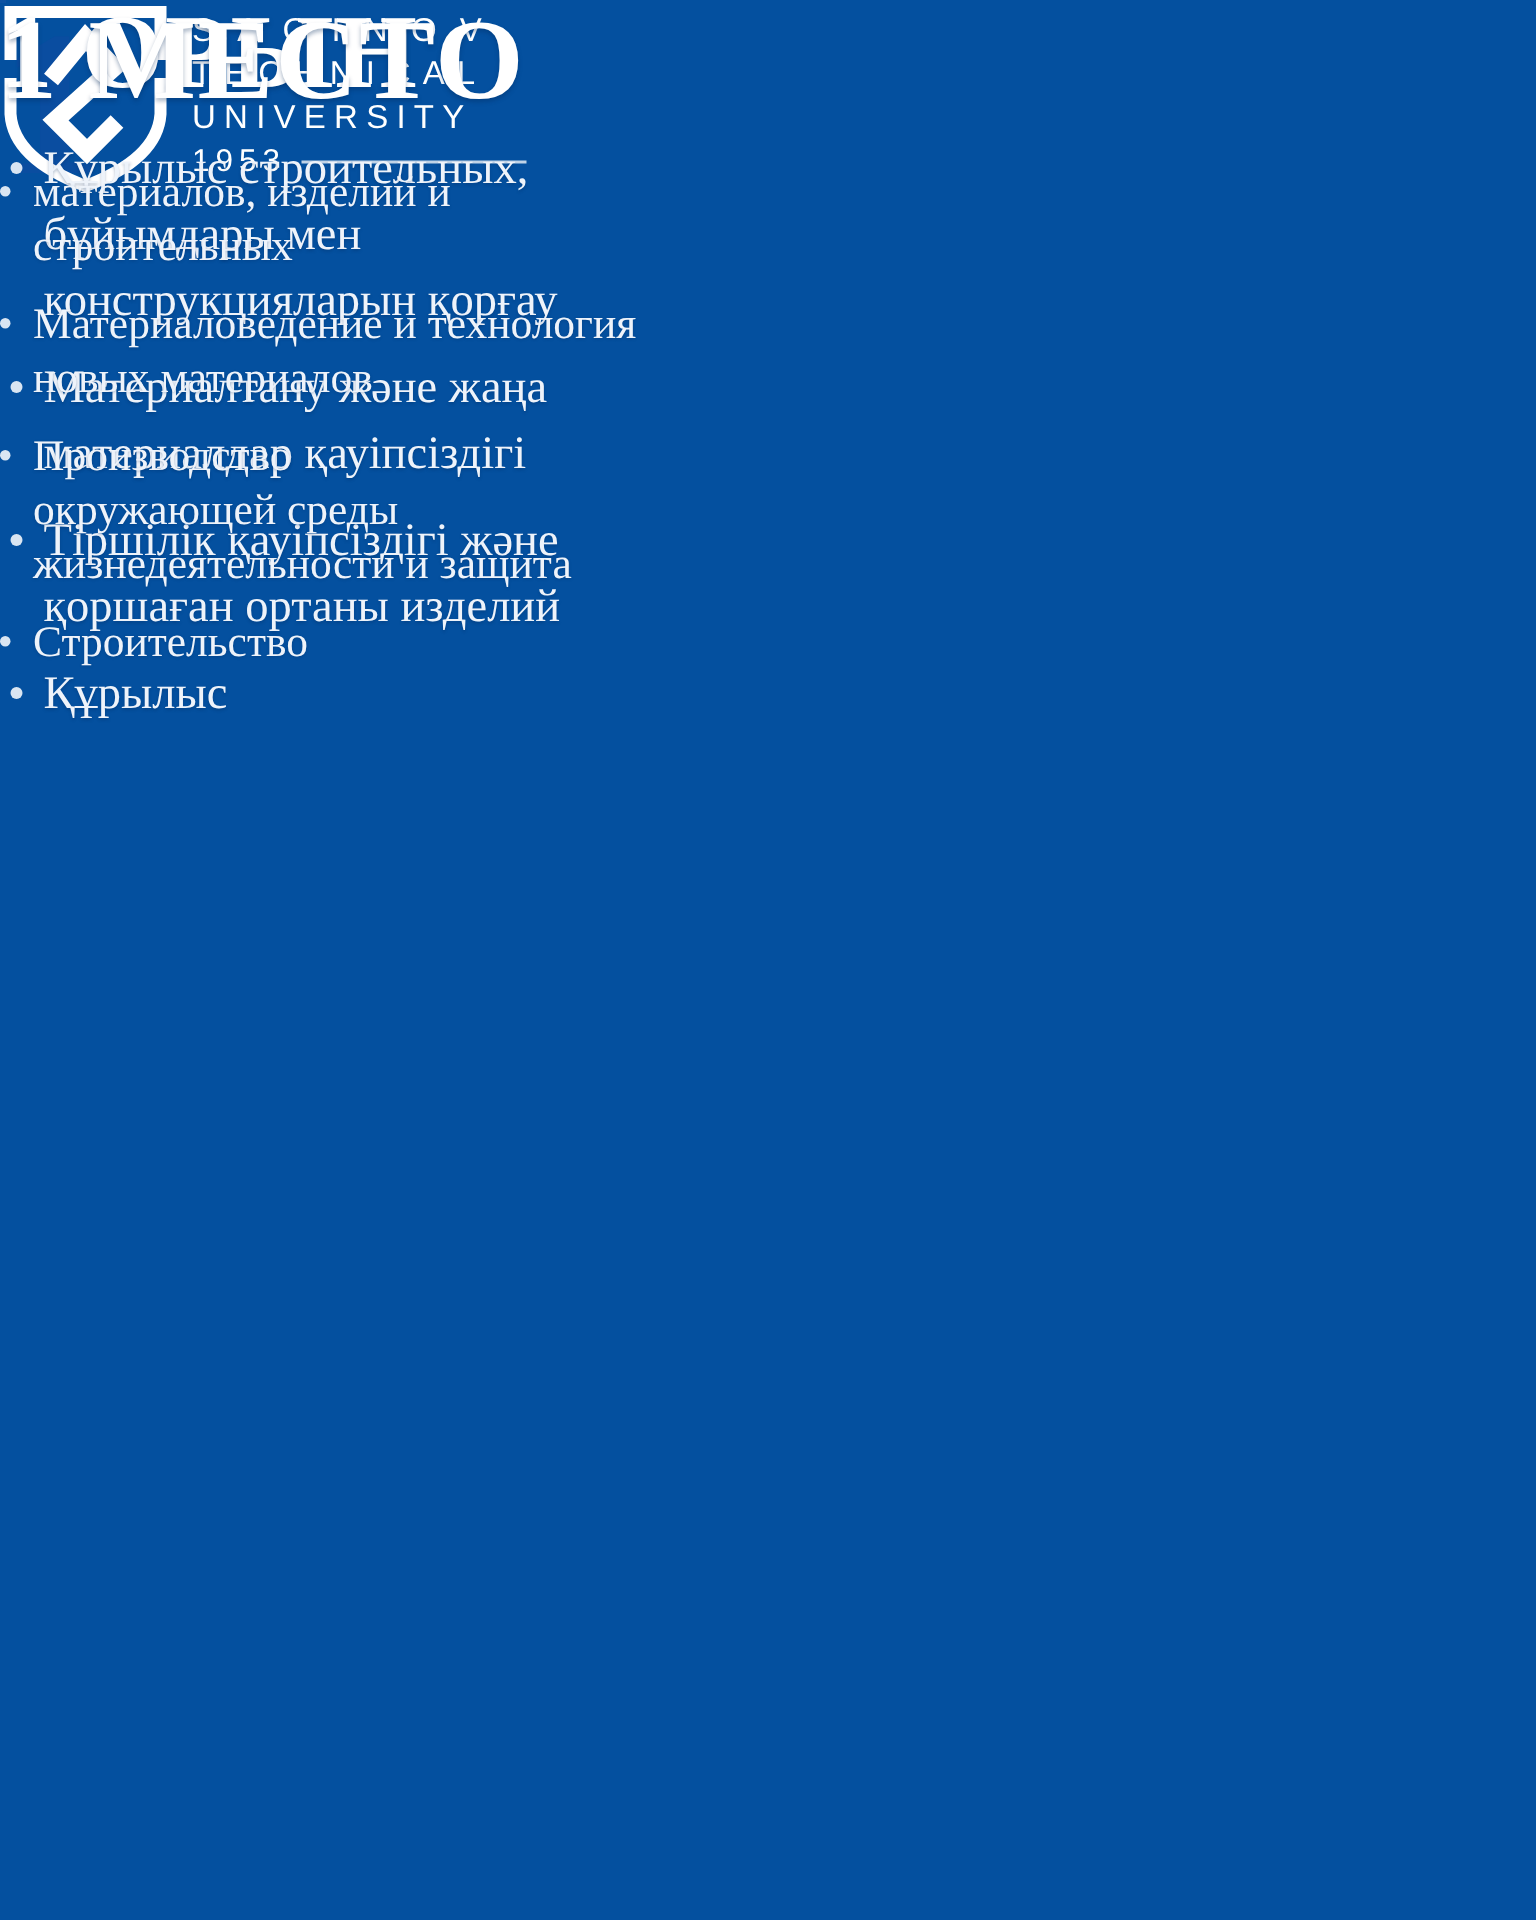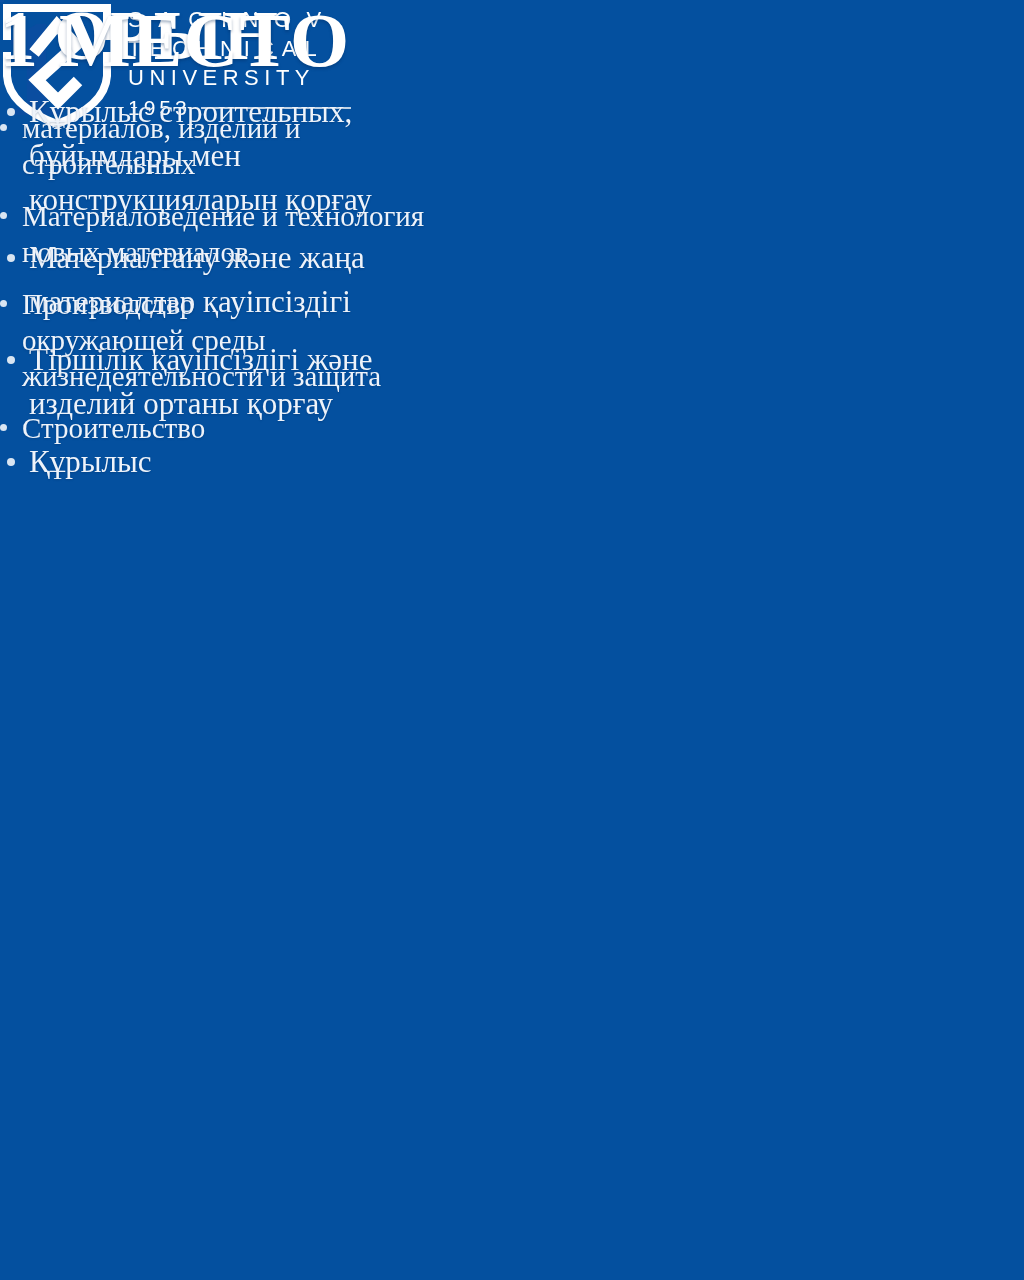--- a/index.html
+++ b/index.html
@@ -90,21 +90,21 @@
         <span class="line">конструкцияларын қорғау</span>
       </li>
       <li>
         <span class="dot"></span>
         <span class="line">Материалтану және жаңа</span>
         <span class="line">материалдар қауіпсіздігі</span>
       </li>
       <li>
         <span class="dot"></span>
         <span class="line">Тіршілік қауіпсіздігі және</span>
-        <span class="line">изделий ортаны қорғау</span>
+        <span class="line">қоршаған ортаны изделий</span>
       </li>
       <li>
         <span class="dot"></span>
         <span class="line">Құрылыс</span>
       </li>
     </ul>
   </section>
 
   <section class="sec sec-ru">
     <h1>1 МЕСТО</h1>

